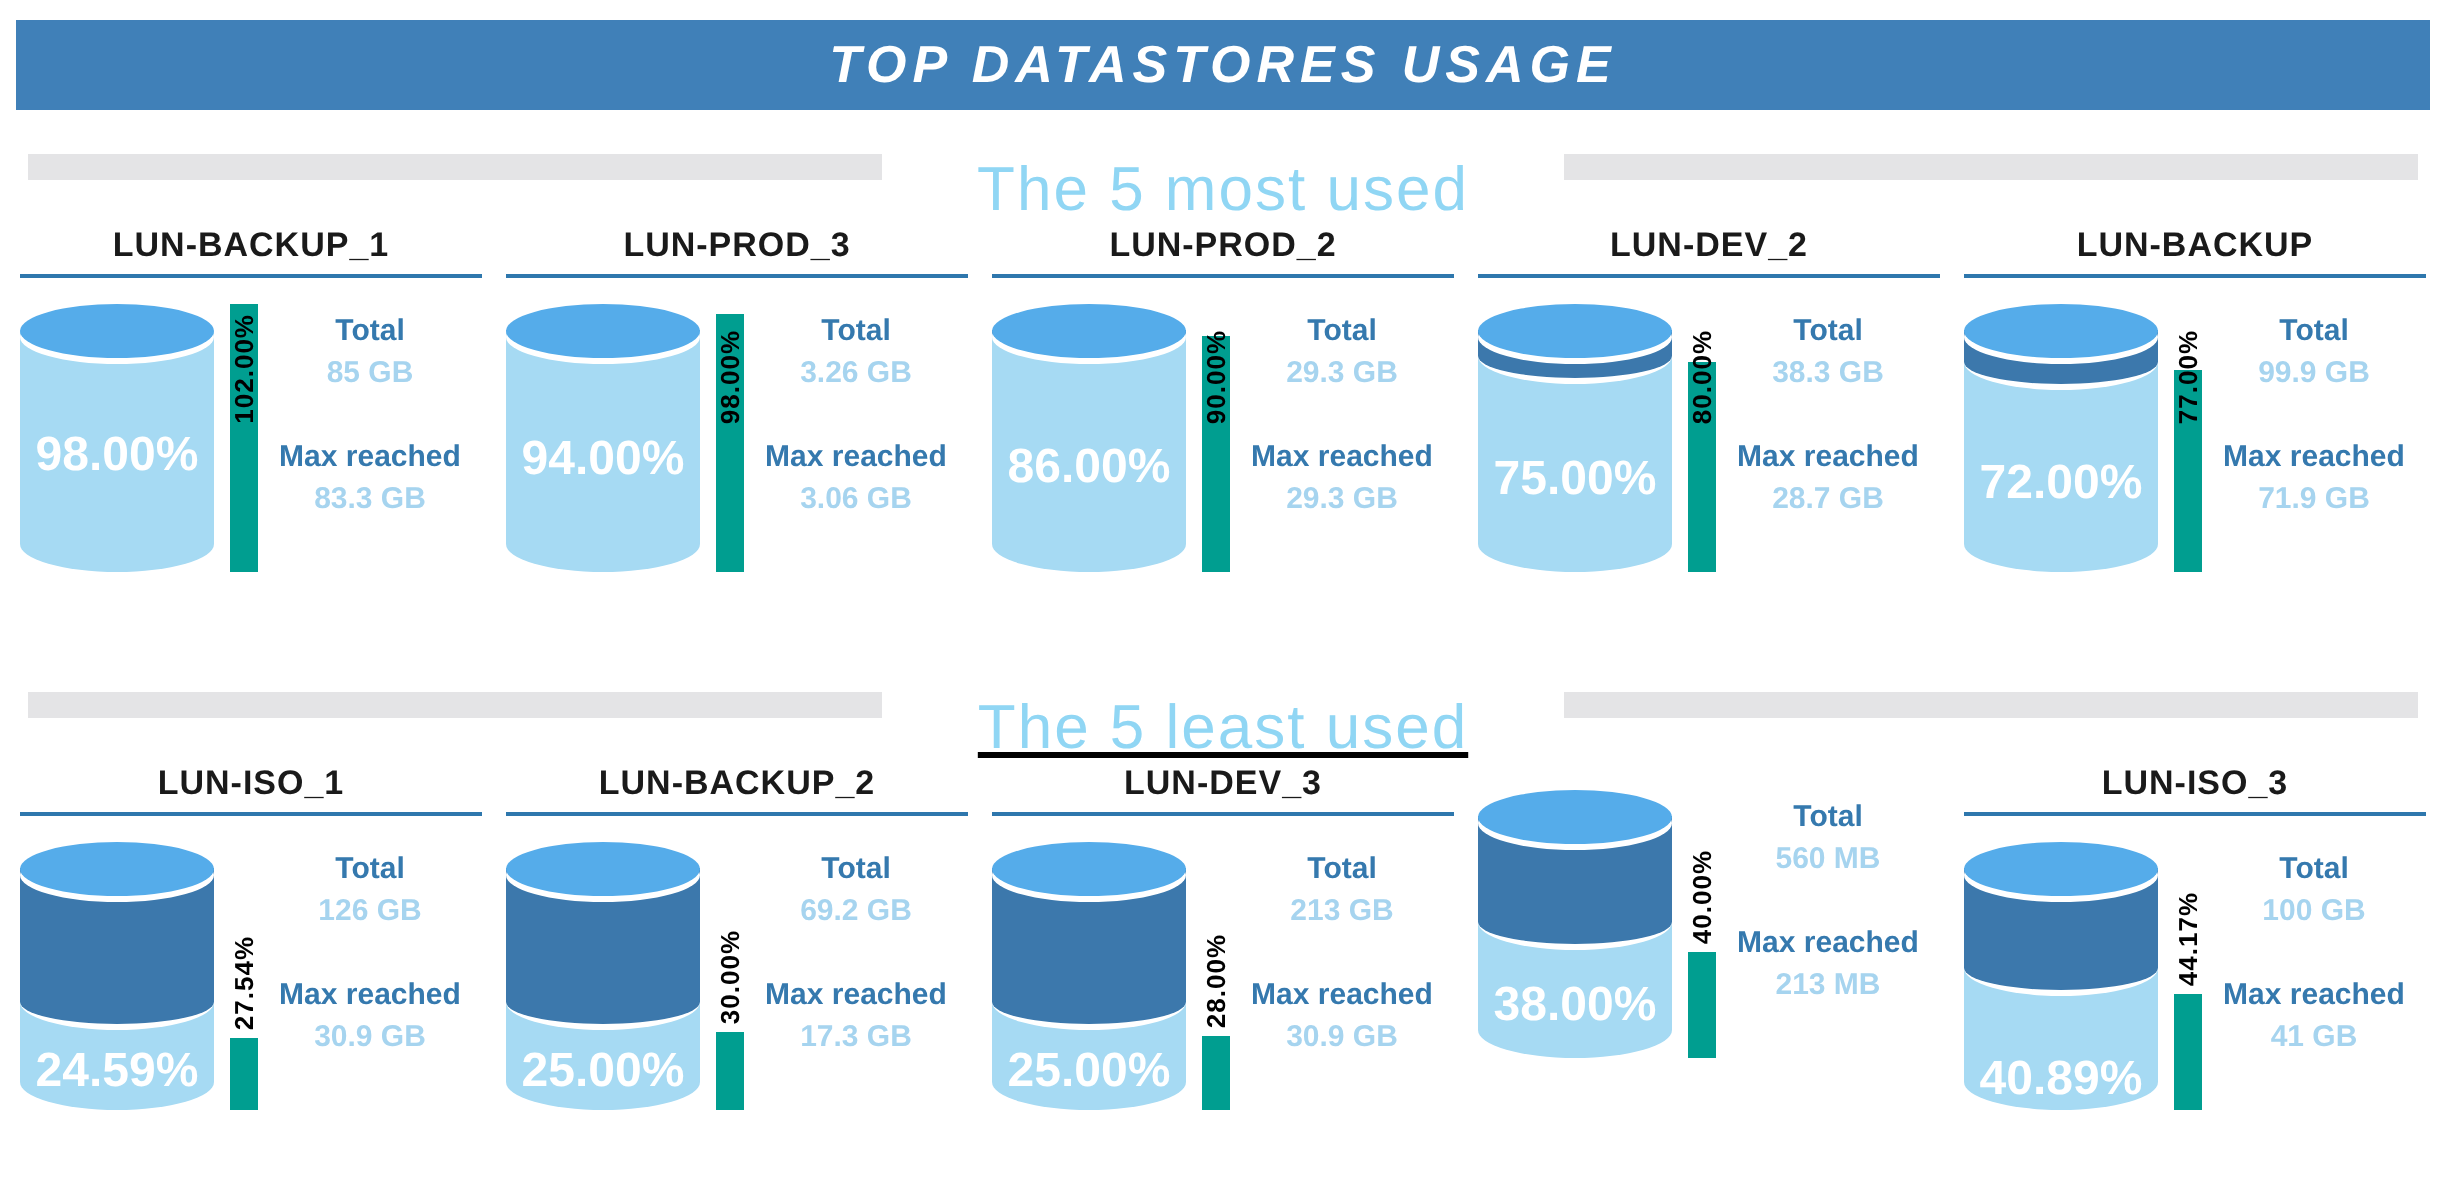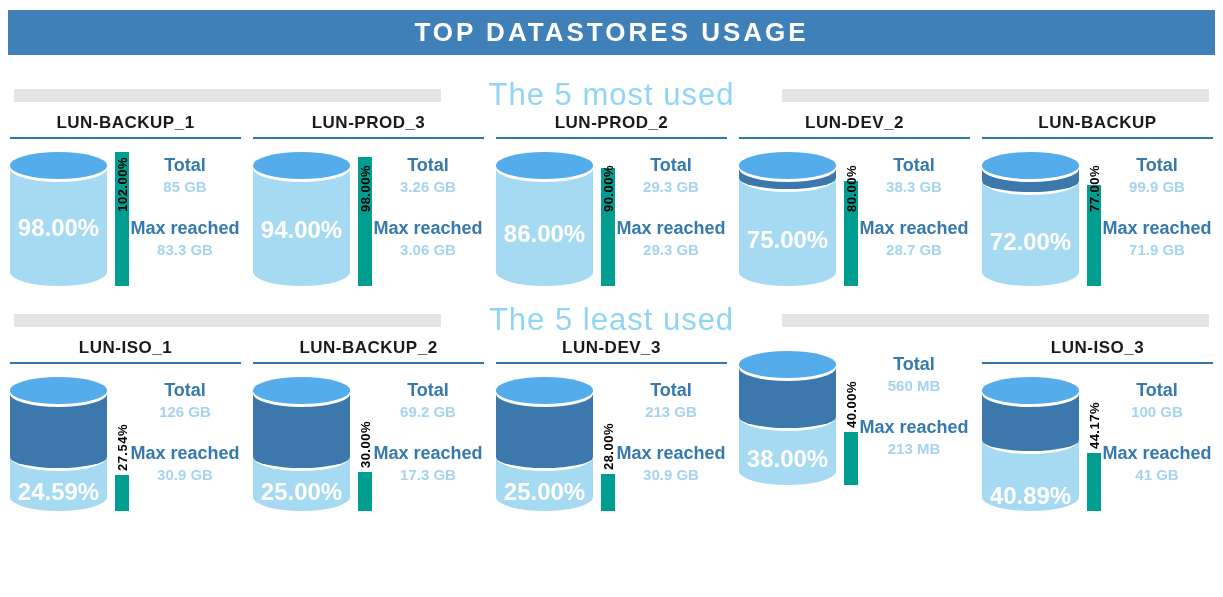--- a/index.html
+++ b/index.html
@@ -6,35 +6,35 @@
   html,body { background:#ffffff; }
   body {
     width:1223px; height:597px; overflow:hidden;
     font-family:"Liberation Sans", sans-serif;
   }
   .page { padding:10px 8px 0 8px; }
 
   
   .banner {
     background:var(--c-header_bg,#4080b8); height:45px;
-    display:flex; align-items:center; justify-content:center;
+    display:flex; align-items:center; justify-content:center;font-style:italic;
   }
   .banner h1 {
     color:#ffffff; font-size:26px; font-weight:bold; letter-spacing:3px;
   }
 
   
-  .section-head { display:flex; align-items:center; gap:48px; margin:0 6px; }
+  .section-head { display:flex; gap:48px; margin:0 6px; }
   .section-head .rule { flex:1; height:13px; background:var(--c-rule,#e4e4e6); }
   .sec-title {
     color:var(--c-section_title,#90d6f4); font-size:31px; font-weight:500;
     letter-spacing:1px; white-space:nowrap;
   }
   .head-1 { margin-top:22px; }
-  .head-2 { margin-top:16px; }
+  .head-2 { margin-top:60px;text-decoration:underline; }
 
   
   .cards { display:flex; gap:12px; padding:0 2px; }
   .card { flex:1; min-width:0; }
   .card-title {
     text-align:center; font-size:17px; font-weight:bold; letter-spacing:.5px;
     color:var(--c-card_title,#1a1a1a); padding-bottom:4px;
     border-bottom:2px solid var(--c-underline,#2e77ad);
   }
   .chart-area { display:flex; margin-top:13px; height:134px; }
@@ -70,21 +70,21 @@
   }
   .maxbar-label {
     position:absolute; left:50%; z-index:6;
     transform:translateX(-50%) rotate(180deg);
     writing-mode:vertical-rl; white-space:nowrap;
     color:#000000; font-size:13px; font-weight:bold; letter-spacing:.5px;
   }
 
   
   .stats { flex:1; display:flex; flex-direction:column; align-items:center; padding-top:3px; }
-  .stat-label { color:var(--c-stat_label,#3579ae); font-size:18px; font-weight:bold; line-height:21px; white-space:nowrap; }
+  .stat-label { color:var(--c-stat_label,#3579ae); font-size:15px; font-weight:bold; line-height:21px; white-space:nowrap; }
   .stat-value { color:var(--c-stat_value,#a6d4ef); font-size:15px; font-weight:bold; line-height:21px; white-space:nowrap; }
   .stat-value.gap { margin-bottom:21px; }
 </style>
 </head>
 <body>
 
 <div class="page">
 
   <div class="banner">
     <h1>TOP DATASTORES USAGE</h1>

